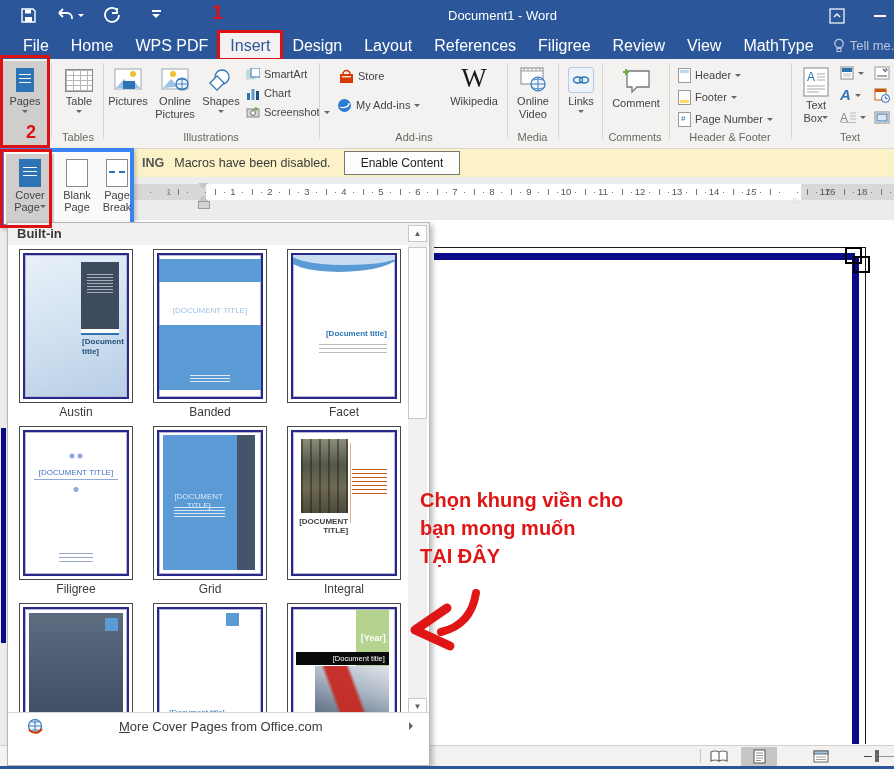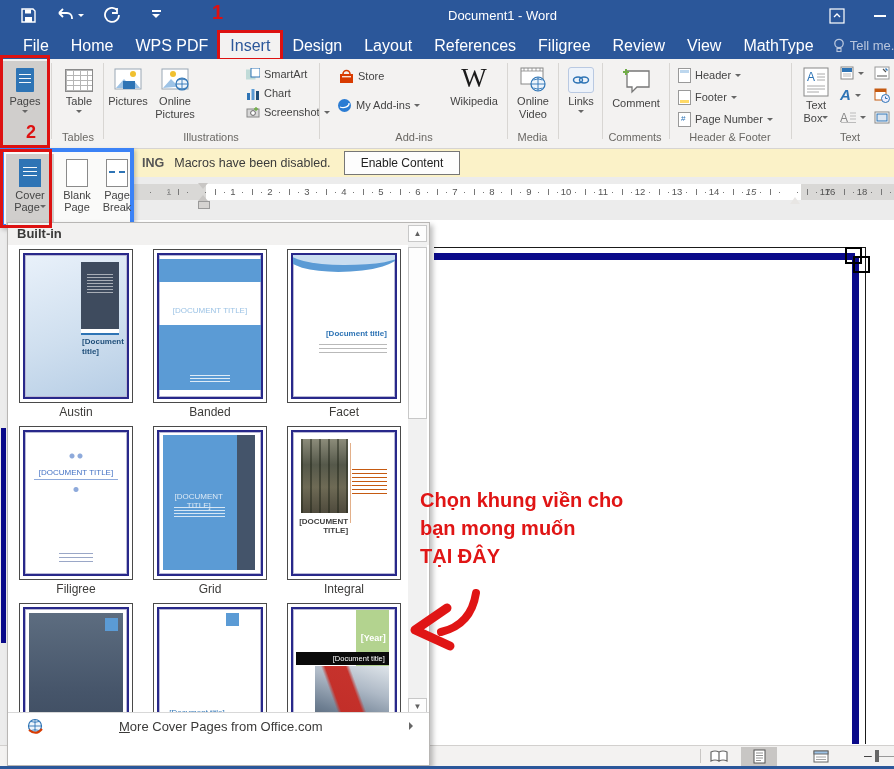--- a/index.html
+++ b/index.html
@@ -272,20 +272,30 @@
         <svg width="28" height="24" viewBox="0 0 28 24">
             <rect x="1" y="1" width="26" height="20" fill="#fff" stroke="#9aa7b5"></rect>
             <circle cx="12" cy="6" r="3" fill="#f0c030"></circle>
             <path d="M2 20 l8-9 6 6 4-4 4 5z" fill="#9dc3e6"></path>
             <circle cx="21" cy="16" r="6" fill="#eef5fc" stroke="#2e74b5" stroke-width="1.2"></circle>
             <path d="M15 16 h12 M21 10 v12 M17 12 a9 9 0 0 1 8 0 M17 20 a9 9 0 0 0 8 0" fill="none" stroke="#2e74b5" stroke-width="0.9"></path>
           </svg>
       </div>
       <div class="l">Online</div>
       <div class="l">Pictures</div>
+    </div>
+    <div class="bigbtn" style="left:200px;width:42px;">
+      <div style="margin:8px auto 3px;width:26px;">
+        <svg width="26" height="23" viewBox="0 0 26 23">
+            <circle cx="14" cy="8" r="7" fill="#fff" stroke="#2e74b5" stroke-width="1.3"></circle>
+            <rect x="4" y="9" width="10" height="10" transform="rotate(45 9 14)" fill="#fff" stroke="#2e74b5" stroke-width="1.3"></rect>
+          </svg>
+      </div>
+      <div class="l">Shapes</div>
+      <div class="carc"></div>
     </div>
     <div class="srow" style="left:246px;top:6px;">
       <span>
           <svg width="14" height="13" viewBox="0 0 14 13">
             <rect x="0" y="2" width="9" height="9" fill="#2e9b8f" opacity=".25" stroke="#2e9b8f"></rect>
             <rect x="5" y="0" width="9" height="9" fill="#fff" stroke="#2e74b5"></rect>
           </svg>
         </span>
       <span>SmartArt</span>
     </div>

